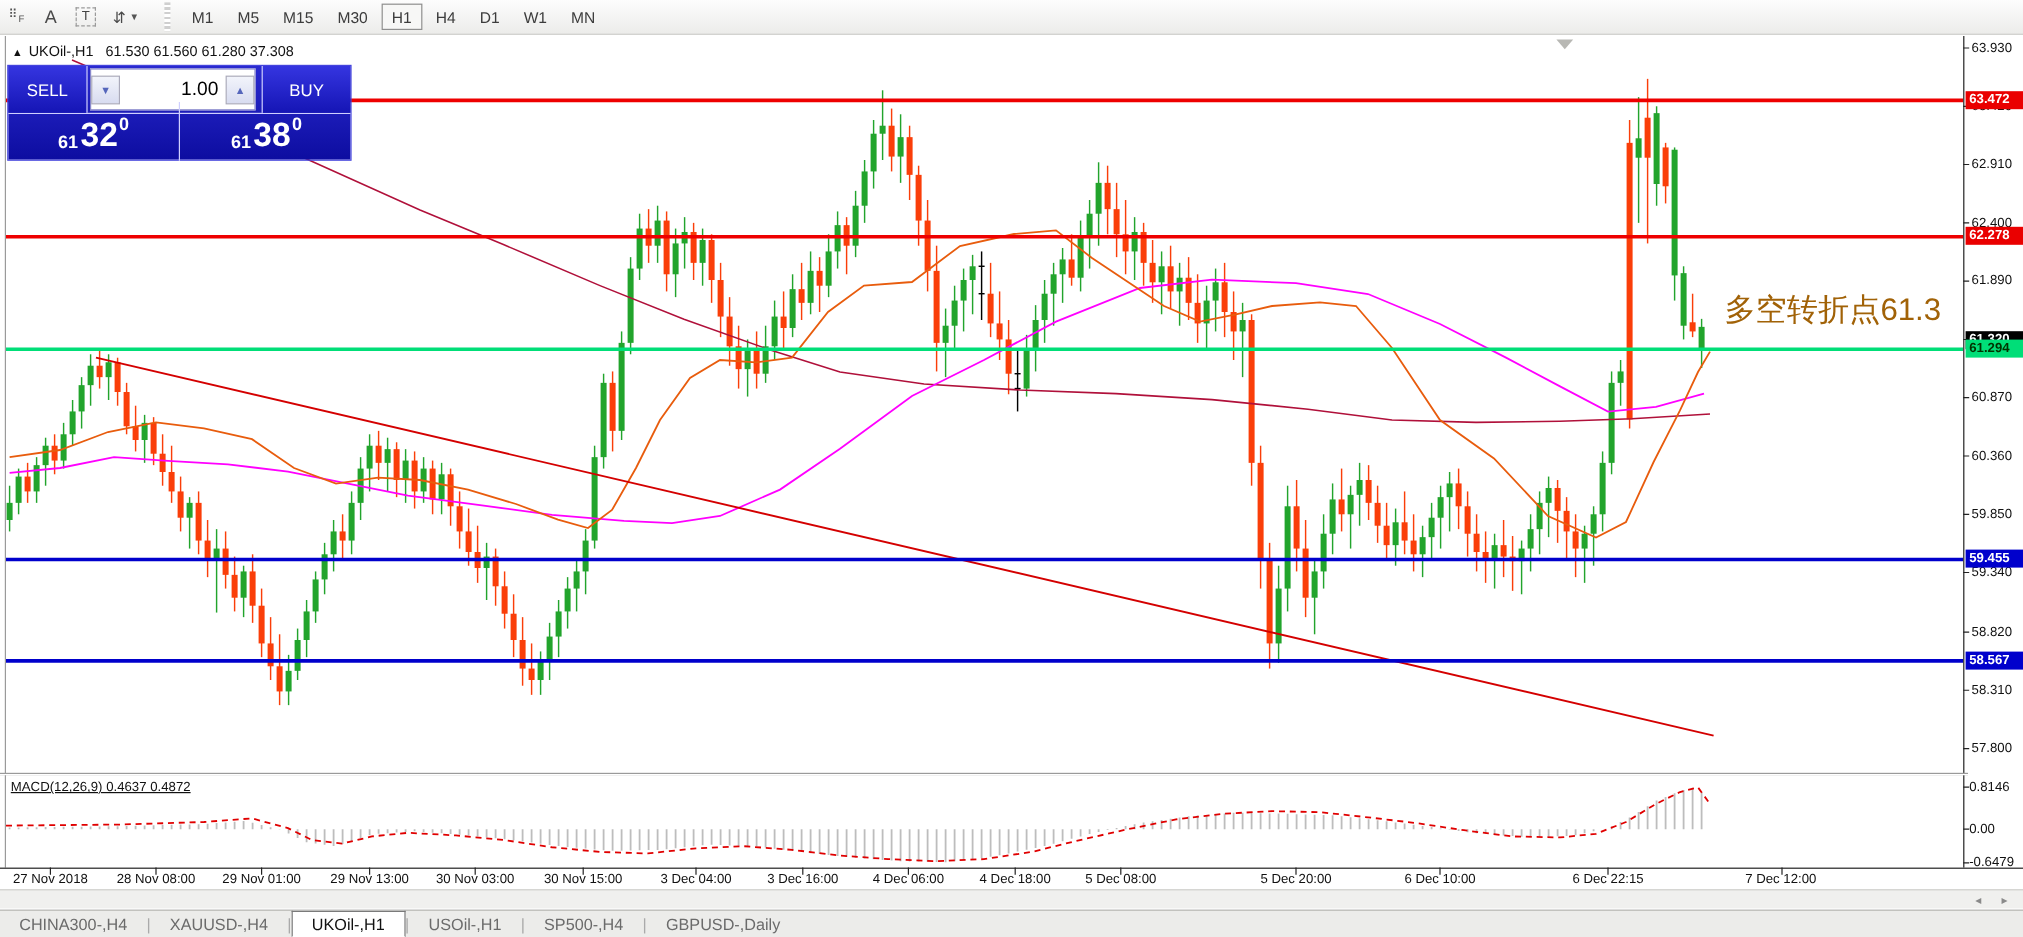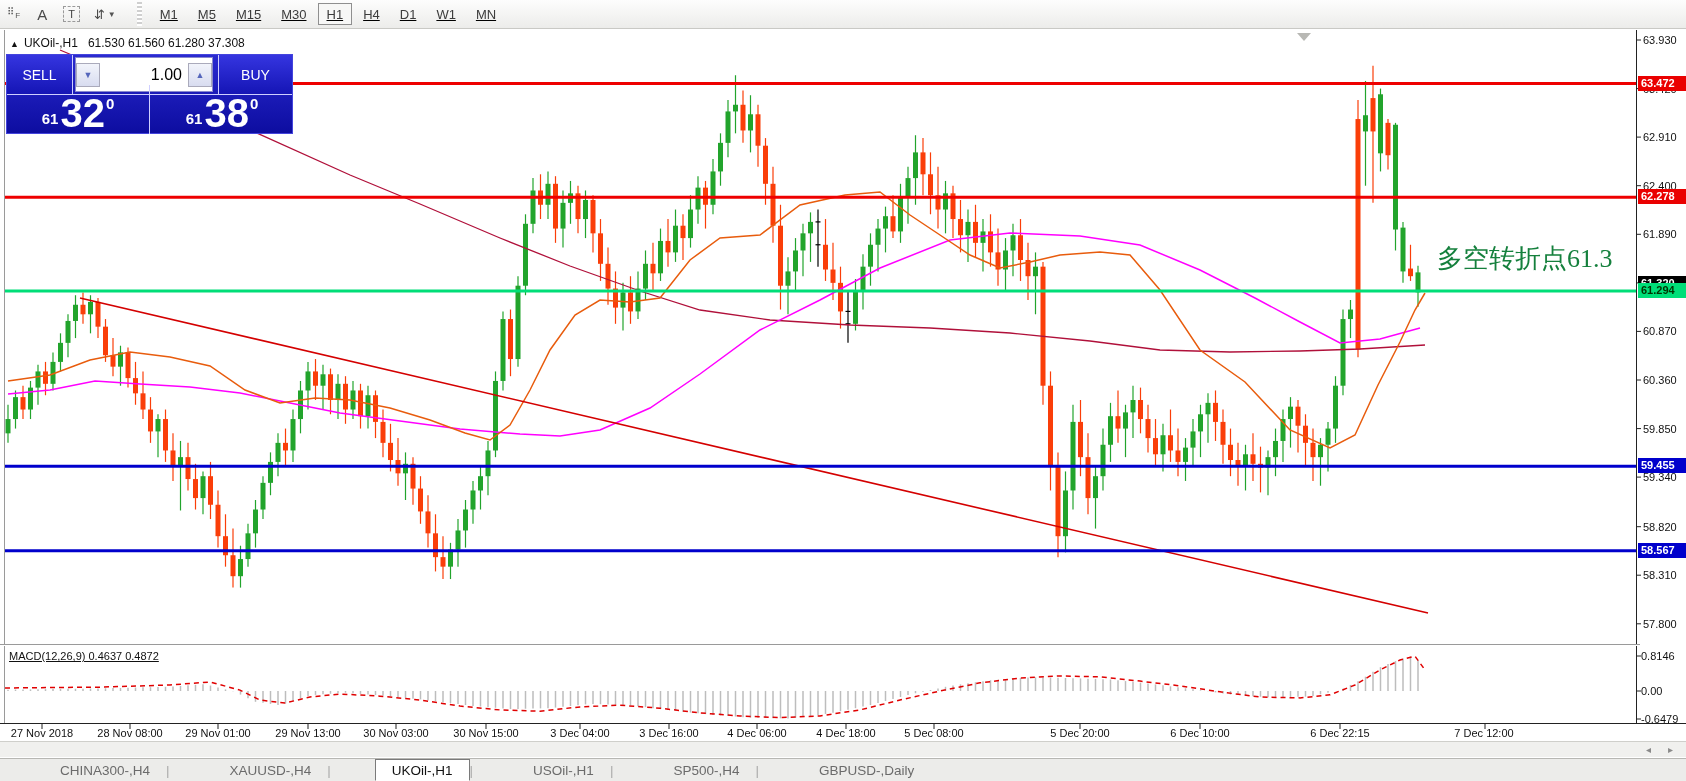--- a/index.html
+++ b/index.html
@@ -46,57 +46,57 @@
   #sell-btn { width:66px; border-right:1px solid #cfcfff; }
   #buy-btn { width:74px; border-left:1px solid #cfcfff; margin-left:auto; }
   #vol-stepper { display:flex; align-items:center; background:#fff; border:1px solid #8888cc; margin:2px 2px; }
   .step-btn { width:24px; height:24px; background:linear-gradient(#f2f4fb,#d8dcf0); border:1px solid #aab;
     color:#5566bb; font-size:9px; display:flex; align-items:center; justify-content:center; cursor:pointer; }
   #vol-input { width:88px; height:24px; border:0; font-size:16px; text-align:right; padding-right:6px; font-family:"Liberation Sans",sans-serif; }
   .tp-price { position:absolute; top:30px; height:49px; color:#fff; display:flex; align-items:flex-end; justify-content:center; padding-bottom:4px; }
   #tp-price-sell { left:0; width:143px; border-right:1px solid #cfcfff; }
   #tp-price-buy { left:144px; width:142px; }
   .tp-small { font-size:15px; font-weight:bold; margin:0 2px 3px 0; }
-  .tp-big { font-size:40px; font-weight:bold; line-height:34px; }
+  .tp-big { font-size:28px; font-weight:bold; line-height:34px; }
   .tp-sup { font-size:15px; font-weight:bold; margin:0 0 18px 1px; }
 
   
-  #annotation { position:absolute; left:1437px; top:241px; font-size:26px; color:#15803d; white-space:nowrap;font-family:Liberation Serif, serif; }
+  #annotation { position:absolute; left:1437px; top:241px; font-size:26px; color:#a16207; white-space:nowrap; }
 
   
   #macd-label { position:absolute; left:9px; top:650px; font-size:11px; color:#111;text-decoration:underline; }
   .macd-tick { position:absolute; left:1641px; width:50px; font-size:11px; color:#111; transform:translateY(-6px); }
 
   
   #scroll-row { position:absolute; left:0; top:741px; width:1686px; height:16px; background:#f0f0ee; border-top:1px solid #cfcfcb; }
   .scroll-arrow { position:absolute; top:2px; font-size:10px; color:#8a8a8a; cursor:pointer; }
   #tab-bar { position:absolute; left:0; top:758px; width:1686px; height:23px; background:#ececea;
     border-top:1px solid #b7b7b3; display:flex; align-items:center; font-size:13.5px; color:#6b6b6b; }
-  .tab { padding:4px 16px; cursor:pointer; white-space:nowrap;margin-left:44px; }
+  .tab { padding:4px 16px; cursor:pointer; white-space:nowrap; }
   .tab.active { background:#ffffff; border:1px solid #7a7a7a; border-bottom:1px solid #fff; color:#111; height:22px; display:flex; align-items:center; }
   .tab-sep { color:#aaa; }
   #scroll-marker { position:absolute; left:1297px; top:33px; width:0; height:0;
     border-left:7px solid transparent; border-right:7px solid transparent; border-top:8px solid #b8b8b4; }
 </style>
 </head>
 <body>
 
 <div id="app">
 
   <div id="toolbar">
     <div class="tbtn">
         <span class="icon-grid">⠿<sub style="font-size:8px">F</sub></span>
       </div>
     <div class="tbtn" style="font-size:15px;">A</div>
     <div class="tbtn">
         <span class="icon-T">T</span>
       </div>
     <div class="tbtn">⇵<span class="caret">▼</span></div>
     <div class="tb-sep"></div>
-    <div id="tf-group" style="display: flex; text-decoration: underline;">
+    <div id="tf-group" style="display: flex;">
         <div class="tbtn tf">M1</div>
         <div class="tbtn tf">M5</div>
         <div class="tbtn tf">M15</div>
         <div class="tbtn tf">M30</div>
         <div class="tbtn tf active">H1</div>
         <div class="tbtn tf">H4</div>
         <div class="tbtn tf">D1</div>
         <div class="tbtn tf">W1</div>
         <div class="tbtn tf">MN</div>
       </div>

